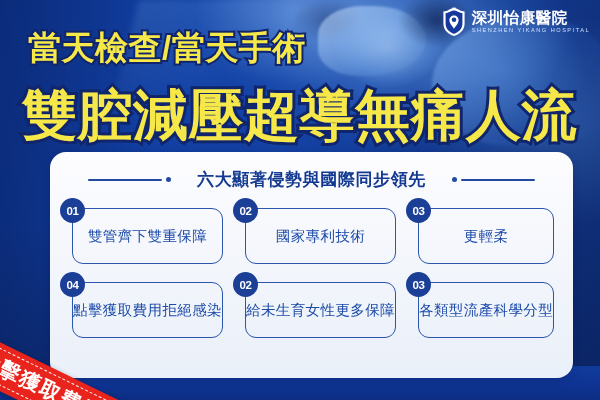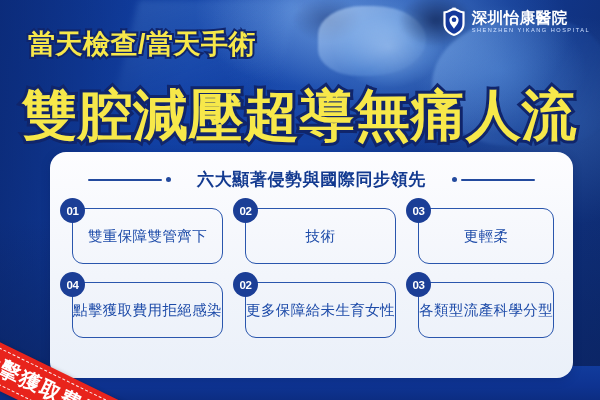--- a/index.html
+++ b/index.html
@@ -109,21 +109,21 @@
     letter-spacing: 1.5px;
     margin-top: 2px;
     white-space: nowrap;
     text-align: center;
   }
 
   
   .headline-1 {
     position: absolute;
     left: 28px; top: 26px;
-    font-size: 27px;
+    font-size: 33px;
     font-weight: bold;
     color: #f7e84a;
     letter-spacing: 0.5px;
     white-space: nowrap;
     -webkit-text-stroke: 4px #10256b;
     paint-order: stroke fill;
   }
   .headline-2 {
     position: absolute;
     left: 22px; top: 79px;
@@ -291,44 +291,45 @@
       <span class="divider">
         <span class="dot"></span>
         <span class="bar"></span>
       </span>
     </div>
 
     <div class="card-grid">
 
       <div class="card">
         <span class="card-badge">01</span>
+        <span class="card-line">雙管齊下</span>
         <span class="card-line">雙重保障</span>
-        <span class="card-line">雙管齊下</span>
       </div>
 
       <div class="card">
         <span class="card-badge">02</span>
+        <span class="card-line">國家專利</span>
         <span class="card-line">技術</span>
       </div>
 
       <div class="card">
         <span class="card-badge">03</span>
         <span class="card-line">更輕柔</span>
       </div>
 
       <div class="card">
         <span class="card-badge">04</span>
         <span class="card-line">點擊獲取費用</span>
         <span class="card-line">拒絕感染</span>
       </div>
 
       <div class="card">
         <span class="card-badge">02</span>
+        <span class="card-line">給未生育女性</span>
         <span class="card-line">更多保障</span>
-        <span class="card-line">給未生育女性</span>
       </div>
 
       <div class="card">
         <span class="card-badge">03</span>
         <span class="card-line">各類型流產</span>
         <span class="card-line">科學分型</span>
       </div>
 
     </div>
   </div>

